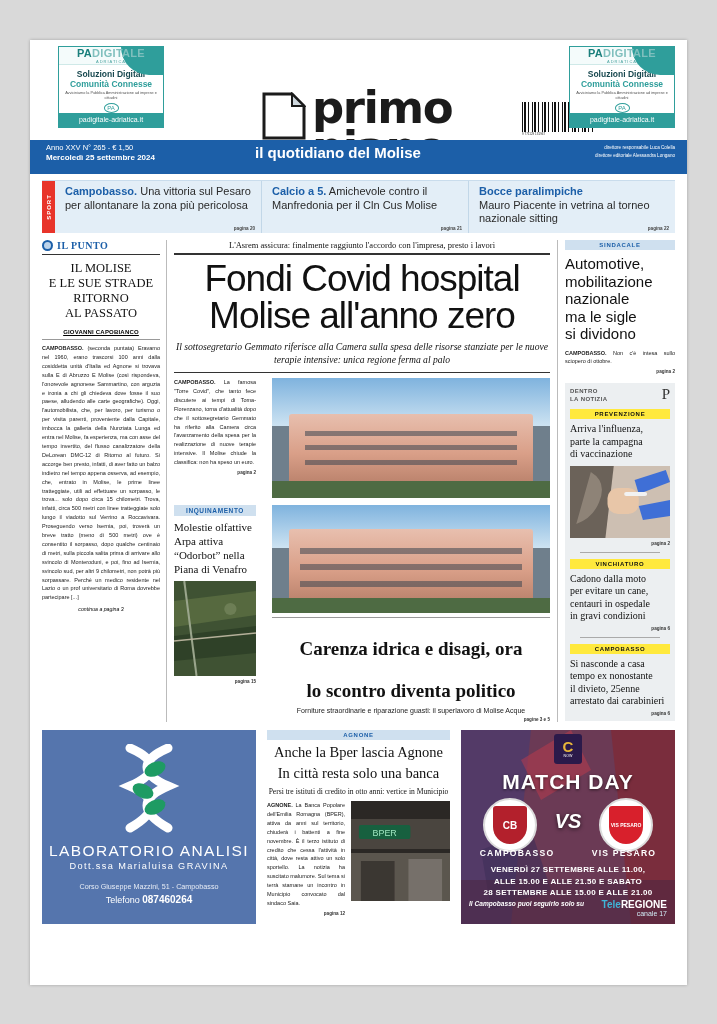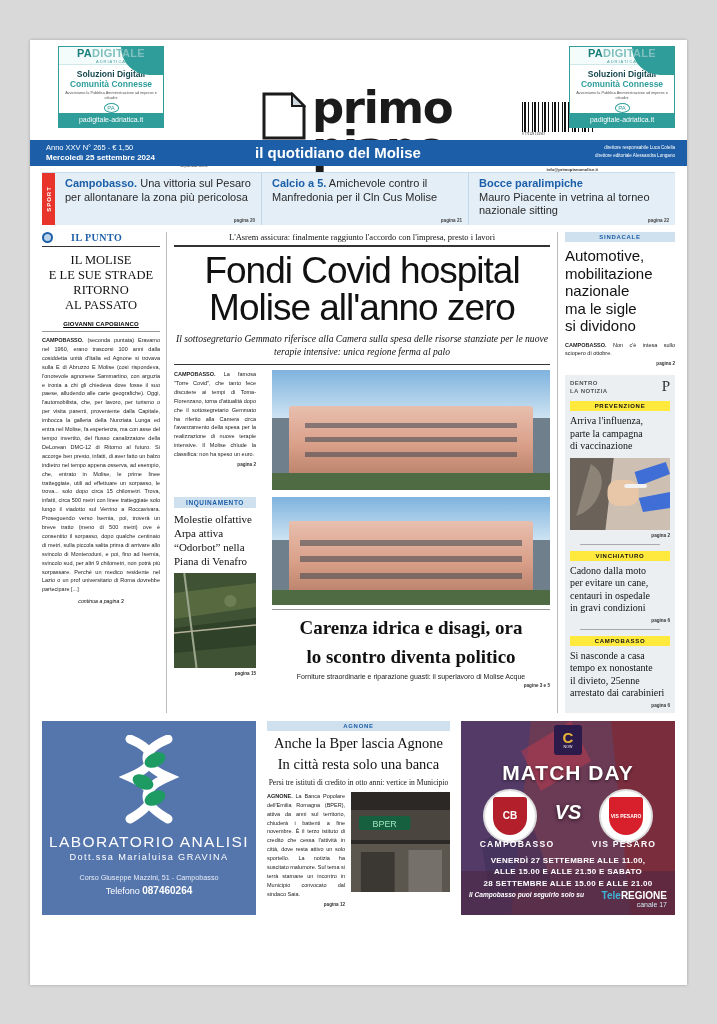--- a/index.html
+++ b/index.html
@@ -57,21 +57,21 @@
                letter-spacing:1.5px;font-weight:bold;}
   .pagemark{position:absolute;left:0px;top:4px;width:44px;height:48px;}
   
   .barcode{position:absolute;left:492px;top:62px;width:72px;height:30px;
      background:repeating-linear-gradient(90deg,#111 0 1px,#fff 1px 2px,#111 2px 4px,#fff 4px 6px,#111 6px 7px,#fff 7px 10px);}
   .barcode-n{position:absolute;left:492px;top:92px;font-size:3px;color:#333;}
   .contact{position:absolute;left:470px;top:100px;width:98px;text-align:right;
      font-size:4.2px;line-height:1.6;color:#333;}
   .contact .bold{font-weight:bold;}
   
-  .bluebar{height:26px;background:#1c5fa8;color:#fff;position:relative;}
+  .bluebar{height:34px;background:#1c5fa8;color:#fff;position:relative;}
   .bluebar .issue{position:absolute;left:16px;top:3px;font-size:7.5px;line-height:10px;}
   .bluebar .issue b{font-size:8px;}
   .bluebar .tagline{position:absolute;left:225px;top:4px;font-size:15px;
       font-weight:bold;color:#fff;font-family:"Liberation Sans",sans-serif;}
   .bluebar .editors{position:absolute;right:12px;top:4px;font-size:4.6px;
       line-height:1.65;text-align:right;}
   
   .sport-strip{margin:6px 12px 0 12px;background:#e3eef7;display:flex;height:52px;
      border-top:1px solid #c9dcec;}
   .sport-tab{width:13px;background:#e8342a;color:#fff;display:flex;align-items:center;
@@ -83,21 +83,21 @@
   .sport-h{font-size:11px;line-height:13.5px;color:#2a2a2a;font-weight:normal;}
   .sport-h b{color:#1c5fa8;font-weight:bold;}
   .pg{font-size:4.6px;color:#444;font-weight:bold;text-align:right;
       position:absolute;right:6px;bottom:2px;}
   
   .body-grid{display:flex;margin:7px 12px 0 12px;}
   .col-left{width:118px;padding-right:6px;border-right:1px solid #bbb;}
   .col-mid{flex:1;padding:0 7px;}
   .col-right{width:110px;padding-left:7px;border-left:1px solid #bbb;}
   
-  .ilpunto{display:flex;align-items:center;gap:18px;}
+  .ilpunto{display:flex;align-items:center;gap:4px;}
   .ilpunto .dot{width:11px;height:11px;border-radius:50%;background:#1c5fa8;position:relative;}
   .ilpunto .dot:after{content:"";position:absolute;left:2px;top:2px;width:7px;height:7px;
       border-radius:50%;background:#bcd3ea;}
   .ilpunto .t{font-family:"Liberation Serif",serif;font-weight:bold;font-size:10px;
       letter-spacing:.5px;color:#1c5fa8;}
   .punto-rule{border-bottom:1px solid #333;margin:3px 0 6px 0;}
   .punto-title{font-family:"Liberation Serif",serif;text-align:center;font-size:12.5px;
       line-height:15px;color:#111;}
   .author{font-size:6px;font-weight:bold;text-align:center;margin:8px 0 3px 0;
       text-decoration:underline;letter-spacing:.2px;}
@@ -124,21 +124,21 @@
   .ph-sky{position:absolute;left:0;top:0;width:100%;height:40%;
       background:linear-gradient(180deg,#7fb3de,#cde3f2);}
   .ph-green{position:absolute;left:0;bottom:0;width:100%;height:14%;background:#4e6b43;}
   .ph-win{position:absolute;background:rgba(60,70,80,.55);}
   .tagband{background:#cfe0ef;color:#1c5fa8;font-size:6.5px;font-weight:bold;
       text-align:center;letter-spacing:.6px;padding:2px 0;}
   .tag-title{font-family:"Liberation Serif",serif;font-size:11px;line-height:14px;
       color:#111;margin-top:4px;}
   .sat-photo{height:95px;background:#3c4a33;margin-top:5px;position:relative;overflow:hidden;}
   .hl2{font-family:"Liberation Serif",serif;font-weight:bold;font-size:19px;
-      line-height:22px;text-align:center;color:#111;margin-top:7px;}
+      line-height:22px;text-align:center;color:#111;margin-top:20px;}
   .hl2sub{font-size:7px;text-align:center;margin-top:5px;color:#1a1a1a;}
   
   .yband{background:#ffe93d;color:#111;font-size:6px;font-weight:bold;text-align:center;
       letter-spacing:.7px;padding:2px 0;}
   .bband{background:#cfe0ef;color:#1c5fa8;font-size:6px;font-weight:bold;text-align:center;
       letter-spacing:.7px;padding:2px 0;}
   .r-head{font-size:15px;line-height:17.5px;color:#111;margin-top:5px;}
   .r-serif{font-family:"Liberation Serif",serif;font-size:10px;line-height:12.5px;
       color:#111;margin-top:4px;}
   .dentro{background:#eceff1;margin-top:9px;padding:5px;}

